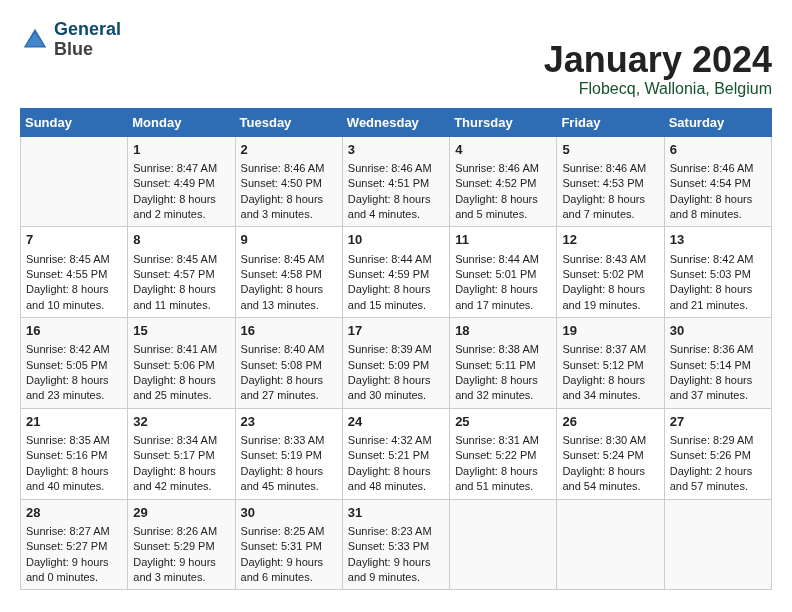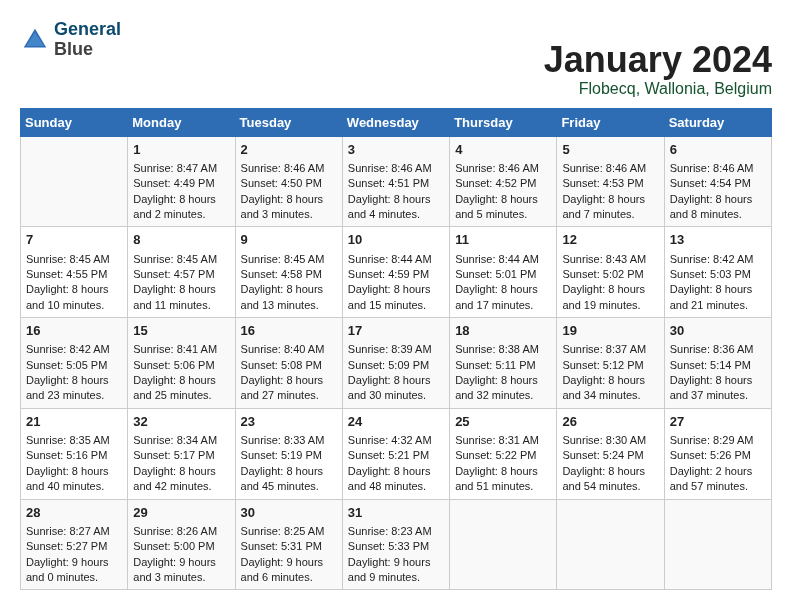--- a/index.html
+++ b/index.html
@@ -296,21 +296,21 @@
       <tr>
         <td>
           <span class="day-num">28</span>
           <div>Sunrise: 8:27 AM</div>
           <div>Sunset: 5:27 PM</div>
           <div>Daylight: 9 hours and 0 minutes.</div>
         </td>
         <td>
           <span class="day-num">29</span>
           <div>Sunrise: 8:26 AM</div>
-          <div>Sunset: 5:00 PM</div>
+          <div>Sunset: 5:29 PM</div>
           <div>Daylight: 9 hours and 3 minutes.</div>
         </td>
         <td>
           <span class="day-num">30</span>
           <div>Sunrise: 8:25 AM</div>
           <div>Sunset: 5:31 PM</div>
           <div>Daylight: 9 hours and 6 minutes.</div>
         </td>
         <td>
           <span class="day-num">31</span>

